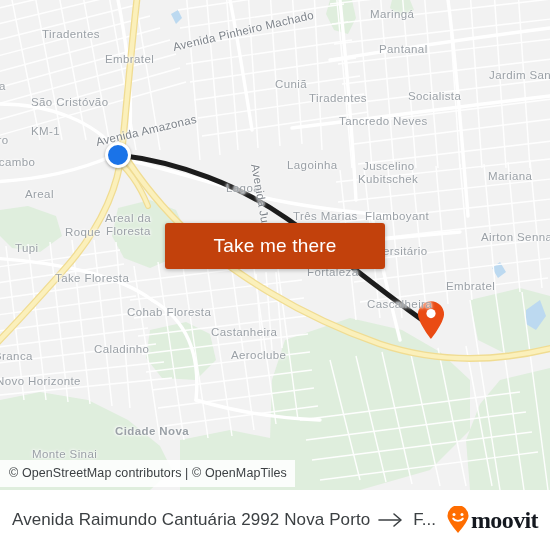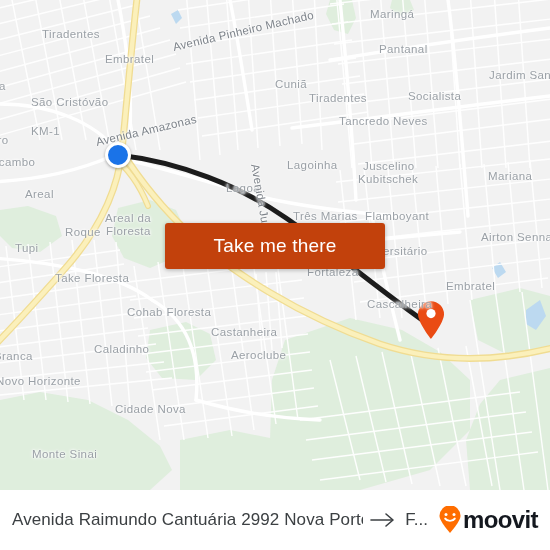--- a/index.html
+++ b/index.html
@@ -75,21 +75,21 @@
   }
   .footer-title{
     font-size:17px;color:#3c4043;letter-spacing:.1px;
     white-space:nowrap;overflow:hidden;
   }
   .arrow-icon{margin:0 9px 0 7px;flex:0 0 auto;display:flex;align-items:center;}
   .dest-short{font-size:17px;color:#3c4043;flex:0 0 auto;}
   .moovit{margin-left:10px;display:flex;align-items:center;flex:0 0 auto;}
   .moovit-word{
     font-size:24px;font-weight:bold;color:#14181f;letter-spacing:-.6px;
-    font-family:Liberation Sans, sans-serif;margin-left:1px;
+    font-family:Liberation Serif, serif;margin-left:1px;
   }
 </style>
 </head>
 <body>
 
 <div id="app">
 
   <div class="map-wrap">
 
     <svg class="map-svg" viewBox="0 0 550 490">
@@ -215,21 +215,21 @@
         <div class="map-label" style="left: 105px; top: 212px;">Areal da</div>
         <div class="map-label" style="left: 106px; top: 225px;">Floresta</div>
         <div class="map-label" style="left: 15px; top: 242px;">Tupi</div>
         <div class="map-label" style="left: 55px; top: 272px;">Take Floresta</div>
         <div class="map-label" style="left: 127px; top: 306px;">Cohab Floresta</div>
         <div class="map-label" style="left: 196px; top: 326px; margin-left: 15px;">Castanheira</div>
         <div class="map-label" style="left: 94px; top: 343px;">Caladinho</div>
         <div class="map-label" style="left: -6px; top: 350px;">Branca</div>
         <div class="map-label" style="left: 231px; top: 349px;">Aeroclube</div>
         <div class="map-label" style="left: -4px; top: 375px;">Novo Horizonte</div>
-        <div class="map-label" style="left: 115px; top: 403px;">Cidade Nova</div>
+        <div class="map-label" style="left: 115px; top: 425px; font-weight: bold;">Cidade Nova</div>
         <div class="map-label" style="left: 32px; top: 448px;">Monte Sinai</div>
         <div class="map-label" style="left: 370px; top: 8px;">Maringá</div>
         <div class="map-label" style="left: 379px; top: 43px;">Pantanal</div>
         <div class="map-label" style="left: 275px; top: 78px;">Cuniã</div>
         <div class="map-label" style="left: 309px; top: 92px;">Tiradentes</div>
         <div class="map-label" style="left: 408px; top: 90px;">Socialista</div>
         <div class="map-label" style="left: 489px; top: 69px;">Jardim Sant</div>
         <div class="map-label" style="left: 339px; top: 115px;">Tancredo Neves</div>
         <div class="map-label" style="left: 287px; top: 135px; margin-top: 24px;">Lagoinha</div>
         <div class="map-label" style="left: 363px; top: 160px;">Juscelino</div>
@@ -245,20 +245,21 @@
         <div class="map-label" style="left: 367px; top: 298px;">Cascalheira</div>
       </div>
     <div id="road-layer">
         <div class="road-label" style="left: 173px; top: 41px; transform: rotate(-13deg); transform-origin: left center;">Avenida Pinheiro Machado</div>
         <div class="road-label" style="left: 96px; top: 136px; transform: rotate(-13deg); transform-origin: left center;">Avenida Amazonas</div>
         <div class="road-label" style="left: 255px; top: 158px; transform: rotate(80deg); transform-origin: left center;">Avenida Jua</div>
       </div>
 
     <button class="cta">Take me there</button>
 
+    <div class="attrib">© OpenStreetMap contributors | © OpenMapTiles</div>
   </div>
 
   <div class="footer">
     <div class="footer-title">Avenida Raimundo Cantuária 2992 Nova Porto ...</div>
     <span class="arrow-icon">
       <svg width="26" height="16" viewBox="0 0 26 16">
         <path d="M1 8 H22" stroke="#3c4043" stroke-width="1.6" fill="none" stroke-linecap="round"></path>
         <path d="M16 2 L23 8 L16 14" stroke="#3c4043" stroke-width="1.6" fill="none" stroke-linecap="round" stroke-linejoin="round"></path>
       </svg>
     </span>

